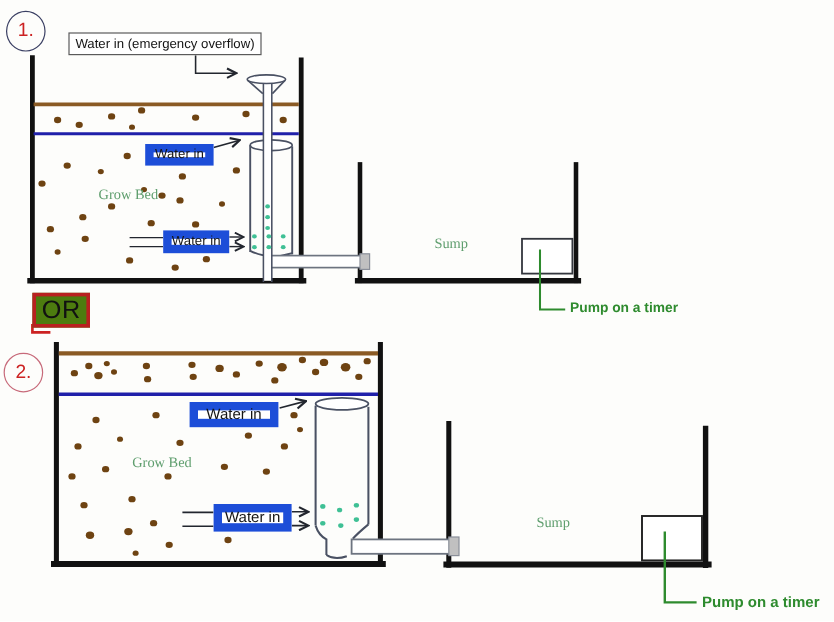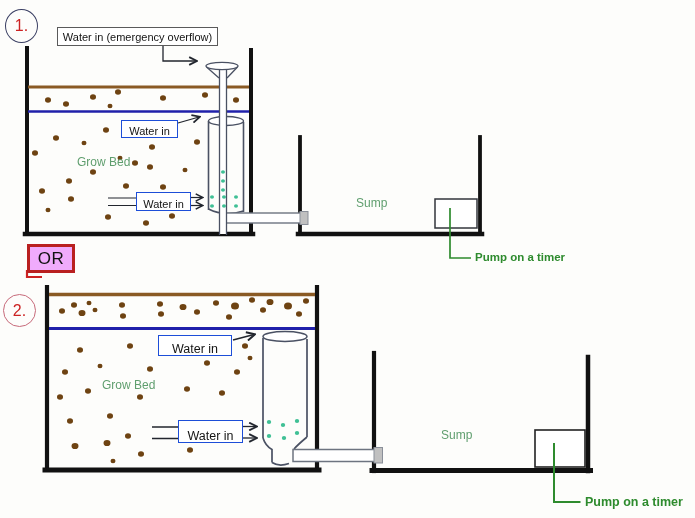--- a/index.html
+++ b/index.html
@@ -3,36 +3,36 @@
 <meta charset="utf-8">
 <style>
   html,body{margin:0;padding:0;background:#fff;}
   #canvas{
     position:relative;width:695px;height:518px;background:#fdfdfb;
     font-family:"Liberation Sans", sans-serif;overflow:hidden;
   }
   #art{position:absolute;left:0;top:0;}
   .overlay{position:absolute;box-sizing:border-box;display:flex;align-items:center;justify-content:center;}
   .label-box{
-    background:#fff;border:1px solid #1d4ed8;color:#141414;
-    font-size:11px;line-height:1;white-space:nowrap;align-items:flex-end;
+    background:#fff;border:7px solid #1d4ed8;color:#141414;
+    font-size:11px;line-height:1;white-space:nowrap;
   }
   .label-box.big{font-size:12.5px;}
   .plain-box{background:#fff;border:1px solid #5a5a5a;color:#141414;font-size:11px;white-space:nowrap;}
   .num-circle{
     border-radius:50%;background:transparent;
     color:var(--accent-red,#cc2222);font-size:16px;
   }
   .num-circle.one{border:1px solid #3a3f63;}
   .num-circle.two{border:1px solid #c76a7a;}
   .or-box{
-    border:3px solid #b92020;background:#f0abfc;color:#111;
-    font-size:17px;letter-spacing:.5px;
-  }
-  .green-note{color:var(--diagram-green,#5f9e6e);font-size:12px;white-space:nowrap;justify-content:flex-start;}
+    border:3px solid #b92020;background:#4d7c0f;color:#111;
+    font-size:21px;letter-spacing:.5px;
+  }
+  .green-note{color:var(--diagram-green,#5f9e6e);font-size:12px;white-space:nowrap;justify-content:center;font-family:Liberation Serif, serif;}
   .pump-note{color:var(--pump-green,#2e8b2e);font-size:11.5px;white-space:nowrap;justify-content:flex-start;font-weight:bold;}
   
   .s-tank{stroke:var(--tank-outline,#111);stroke-linecap:square;fill:none;}
   .s-brown{stroke:var(--media-line-brown,#8a5a24);fill:none;}
   .s-blue{stroke:var(--water-line-blue,#2020aa);fill:none;}
   .s-pipe{stroke:#6d7480;fill:#ffffff;}
   .s-thin{stroke:#4a5163;fill:none;}
   .s-arrow{stroke:#22262e;fill:none;}
   .s-green{stroke:var(--pump-green,#2e8b2e);fill:none;}
   .s-red{stroke:var(--accent-red,#cc2222);fill:none;}

